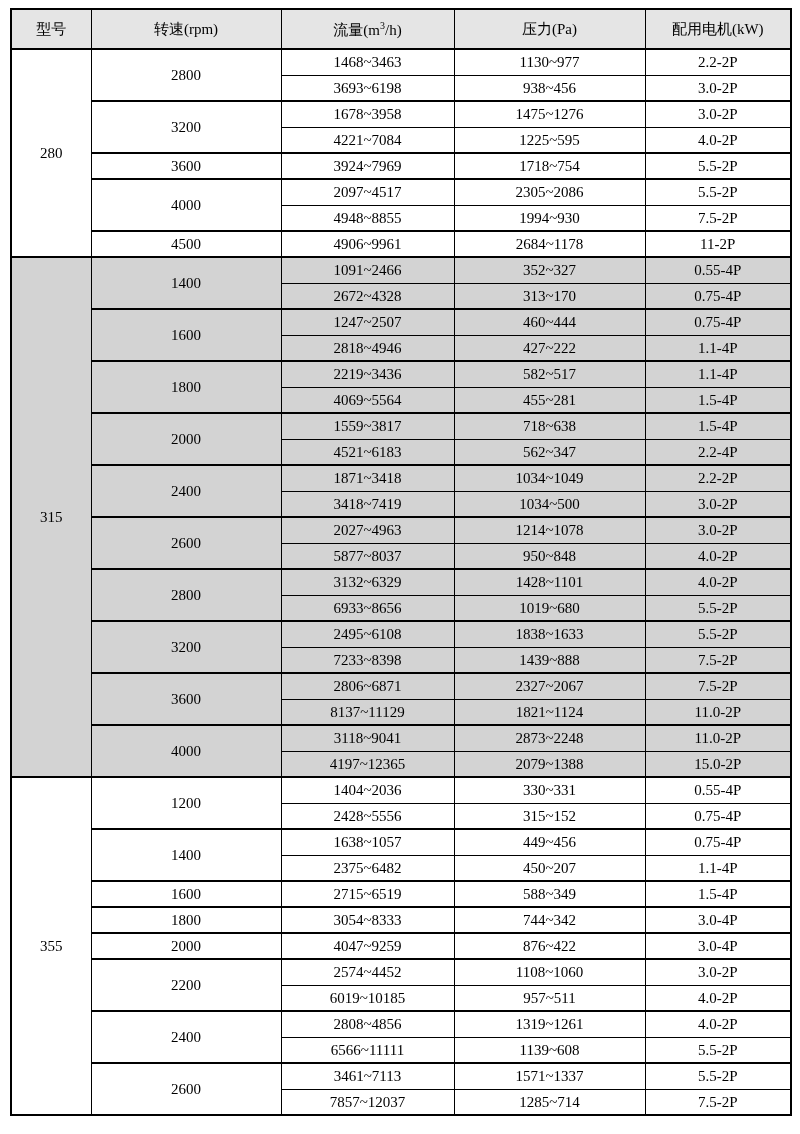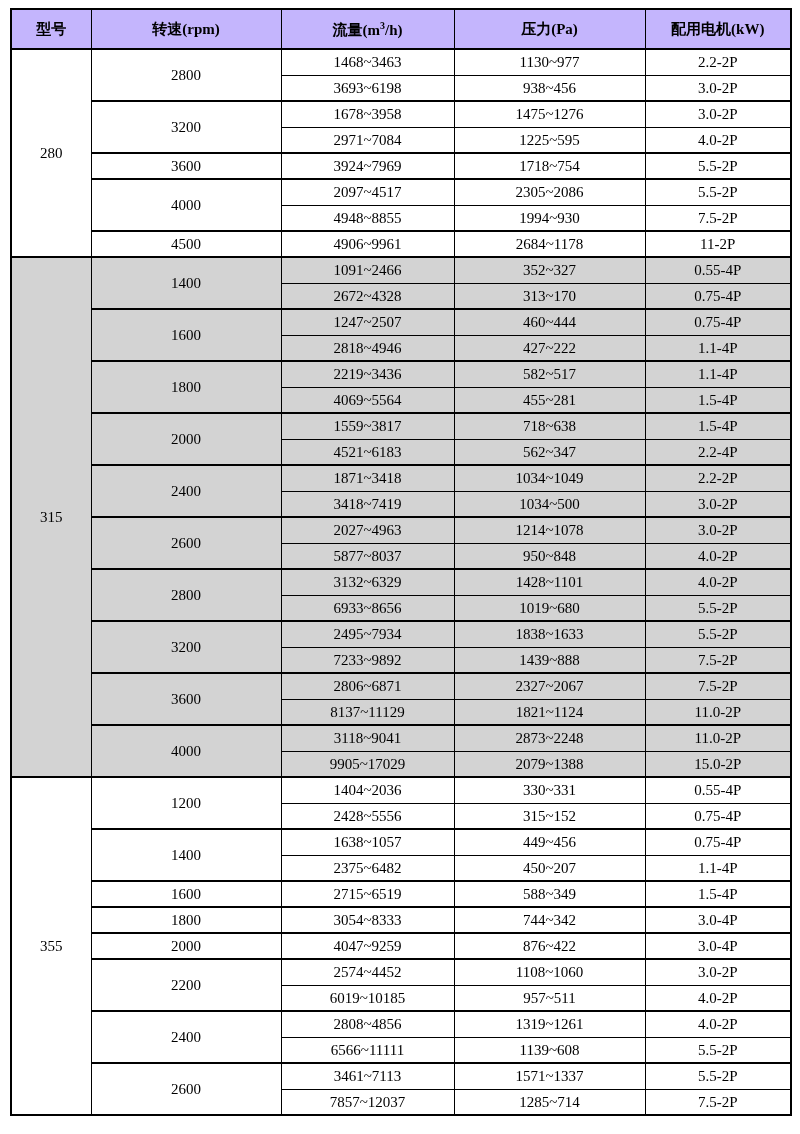--- a/index.html
+++ b/index.html
@@ -31,22 +31,22 @@
     overflow: hidden;
     white-space: nowrap;
   }
   table.spec {
     border: 2px solid #000;
   }
   thead tr {
     height: 40px;
   }
   thead th {
-    background: #c4b5fd;
-    font-weight: bold;
+    background: #e5e5e5;
+    font-weight: normal;
     font-size: 15.5px;
     border-bottom: 2px solid #000;
   }
   thead th sup {
     font-size: 10px;
   }
   tbody tr {
     height: 26px;
   }
   tbody tr.speed-start td {
@@ -92,21 +92,21 @@
         <td>938~456</td>
         <td>3.0-2P</td>
       </tr>
       <tr class="speed-start">
         <td rowspan="2" class="rpm-cell">3200</td>
         <td>1678~3958</td>
         <td>1475~1276</td>
         <td>3.0-2P</td>
       </tr>
       <tr>
-        <td>2971~7084</td>
+        <td>4221~7084</td>
         <td>1225~595</td>
         <td>4.0-2P</td>
       </tr>
       <tr class="speed-start">
         <td rowspan="1" class="rpm-cell">3600</td>
         <td>3924~7969</td>
         <td>1718~754</td>
         <td>5.5-2P</td>
       </tr>
       <tr class="speed-start">
@@ -199,26 +199,26 @@
         <td>1428~1101</td>
         <td>4.0-2P</td>
       </tr>
       <tr class="shaded">
         <td>6933~8656</td>
         <td>1019~680</td>
         <td>5.5-2P</td>
       </tr>
       <tr class="speed-start shaded">
         <td rowspan="2" class="rpm-cell">3200</td>
-        <td>2495~7934</td>
+        <td>2495~6108</td>
         <td>1838~1633</td>
         <td>5.5-2P</td>
       </tr>
       <tr class="shaded">
-        <td>7233~9892</td>
+        <td>7233~8398</td>
         <td>1439~888</td>
         <td>7.5-2P</td>
       </tr>
       <tr class="speed-start shaded">
         <td rowspan="2" class="rpm-cell">3600</td>
         <td>2806~6871</td>
         <td>2327~2067</td>
         <td>7.5-2P</td>
       </tr>
       <tr class="shaded">
@@ -226,21 +226,21 @@
         <td>1821~1124</td>
         <td>11.0-2P</td>
       </tr>
       <tr class="speed-start shaded">
         <td rowspan="2" class="rpm-cell">4000</td>
         <td>3118~9041</td>
         <td>2873~2248</td>
         <td>11.0-2P</td>
       </tr>
       <tr class="shaded">
-        <td>9905~17029</td>
+        <td>4197~12365</td>
         <td>2079~1388</td>
         <td>15.0-2P</td>
       </tr>
       <tr class="speed-start">
         <td rowspan="13" class="model-cell">355</td>
         <td rowspan="2" class="rpm-cell">1200</td>
         <td>1404~2036</td>
         <td>330~331</td>
         <td>0.55-4P</td>
       </tr>

